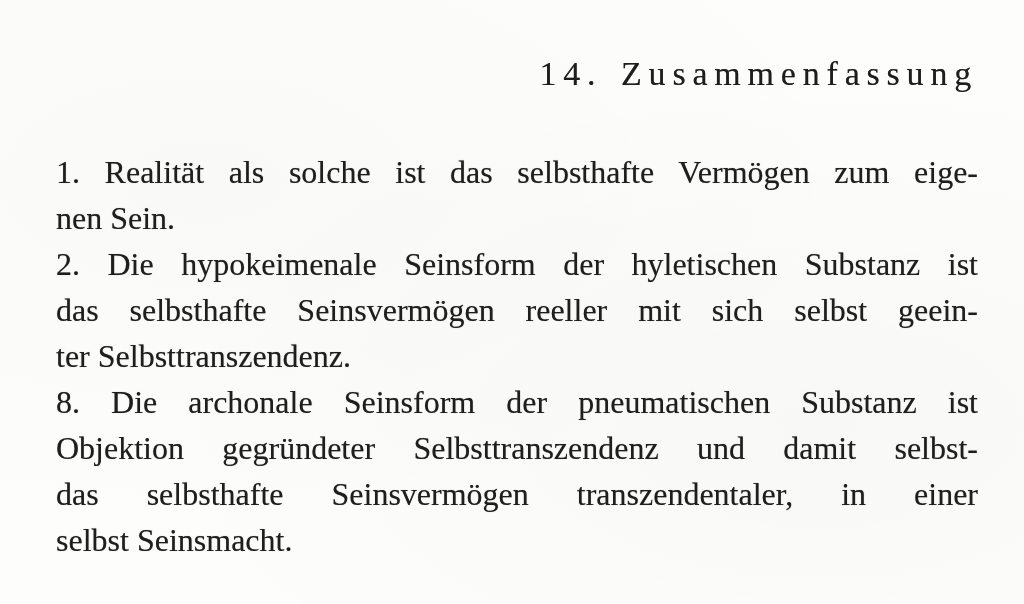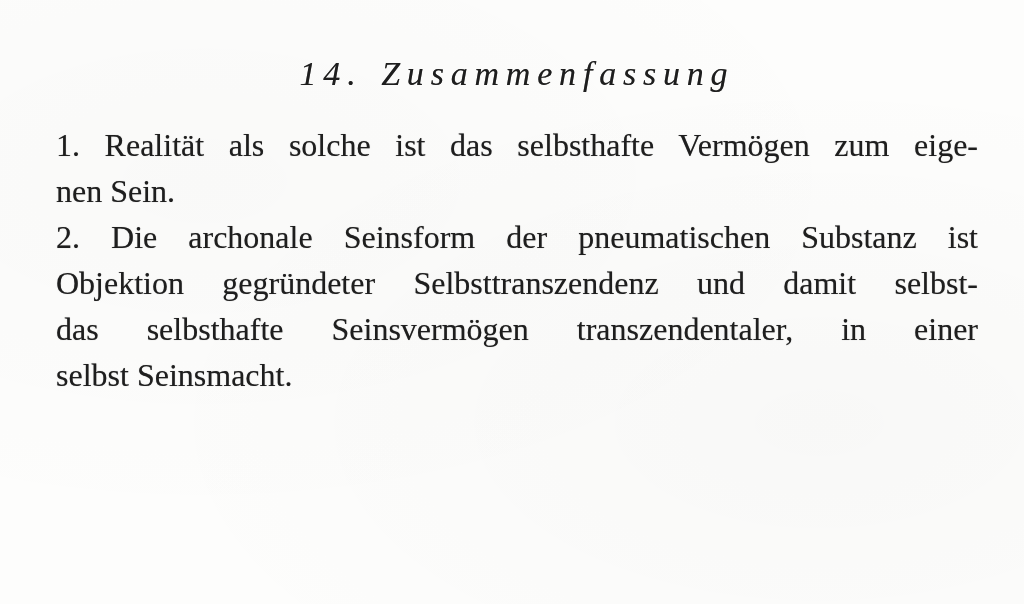--- a/index.html
+++ b/index.html
@@ -25,30 +25,29 @@
     
     background-image:
       radial-gradient(ellipse at 20% 30%, rgba(0,0,0,0.015), transparent 60%),
       radial-gradient(ellipse at 80% 70%, rgba(0,0,0,0.02), transparent 60%);
     padding: 52px 46px 0 56px;
   }
   .heading {
     font-size: 34px;
     font-weight: 400;
     line-height: 44px;
-    text-align: center;
+    text-align: right;
     letter-spacing: 0.2em;
     word-spacing: 0.1em;
     color: var(--ink);
     text-shadow: 0 0 0.6px rgba(20,20,20,0.55);
     font-variant-numeric: oldstyle-nums;
-    font-style: italic;
   }
   .body-text {
-    margin-top: 26px;
+    margin-top: 53px;
     width: 922px;
   }
   .line {
     font-size: 32px;
     height: 46px;
     line-height: 46px;
     white-space: nowrap;
     color: var(--ink);
     text-shadow: 0 0 0.7px rgba(20,20,20,0.5);
     font-variant-numeric: oldstyle-nums;
@@ -67,22 +66,27 @@
 
   <h1 class="heading">14. Zusammenfassung</h1>
 
   <div class="body-text">
 
     <div class="para">
       <div class="line justify">1. Realität als solche ist das selbsthafte Vermögen zum eige-</div>
       <div class="line">nen Sein.</div>
     </div>
 
+    <div class="para">
+      <div class="line justify">2. Die hypokeimenale Seinsform der hyletischen Substanz ist</div>
+      <div class="line justify">das selbsthafte Seinsvermögen reeller mit sich selbst geein-</div>
+      <div class="line">ter Selbsttranszendenz.</div>
+    </div>
 
     <div class="para">
-      <div class="line justify">2. Die archonale Seinsform der pneumatischen Substanz ist</div>
+      <div class="line justify">8. Die archonale Seinsform der pneumatischen Substanz ist</div>
       <div class="line justify">Objektion gegründeter Selbsttranszendenz und damit selbst-</div>
       <div class="line justify">das selbsthafte Seinsvermögen transzendentaler, in einer</div>
       <div class="line">selbst Seinsmacht.</div>
     </div>
 
   </div>
 </div>
 
 </body></html>

